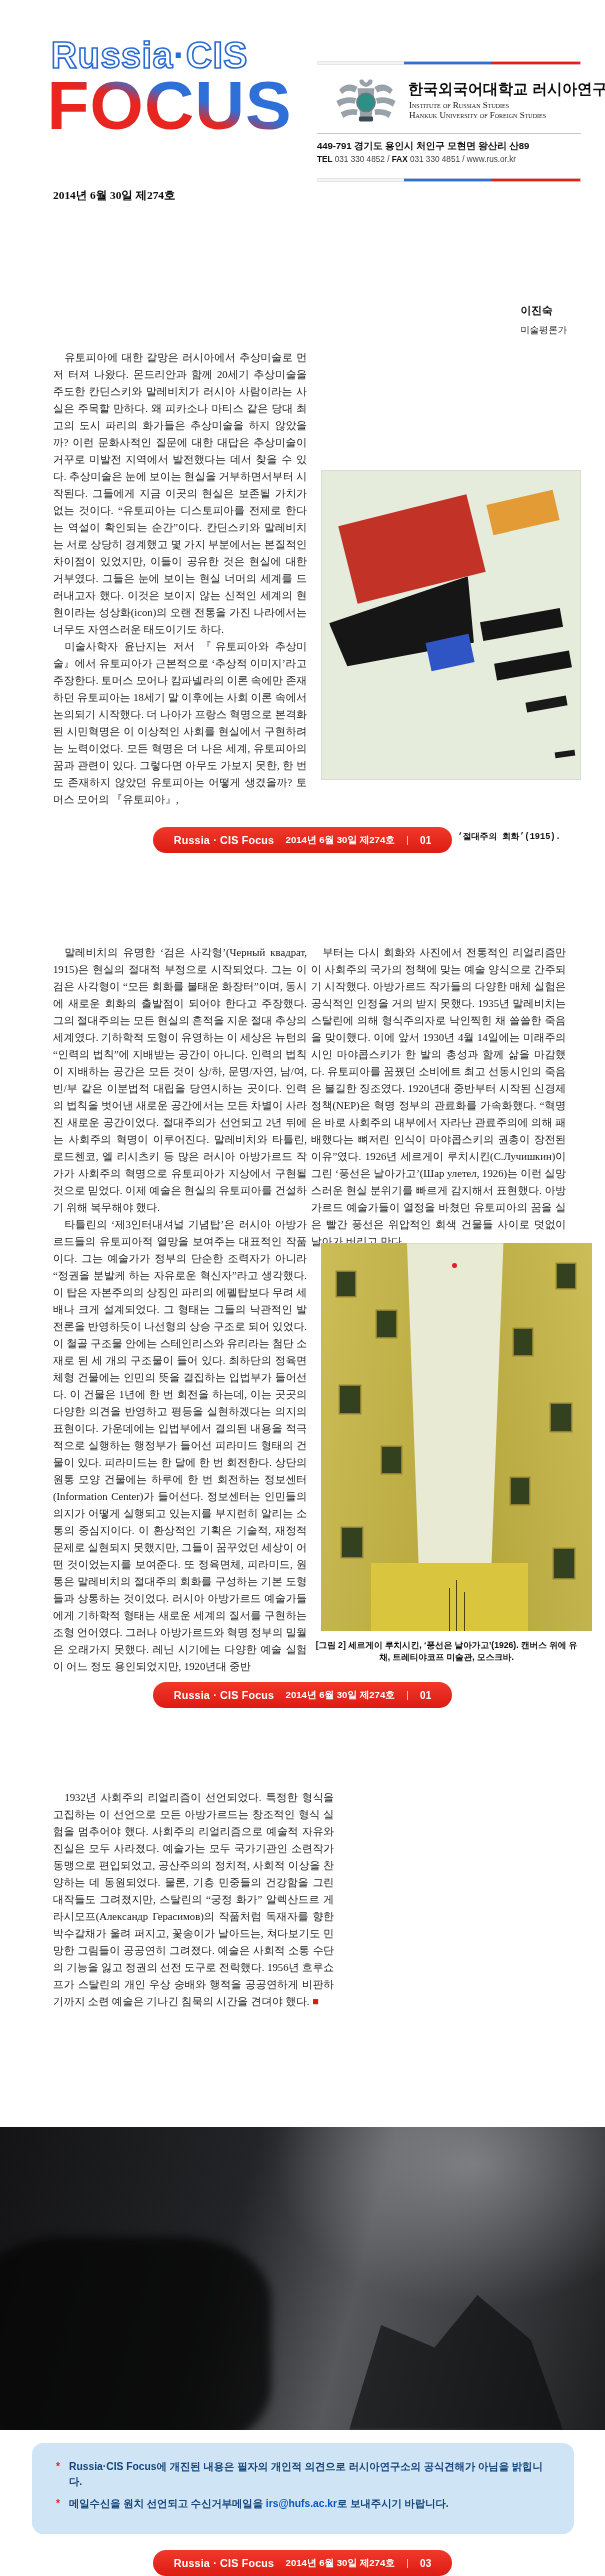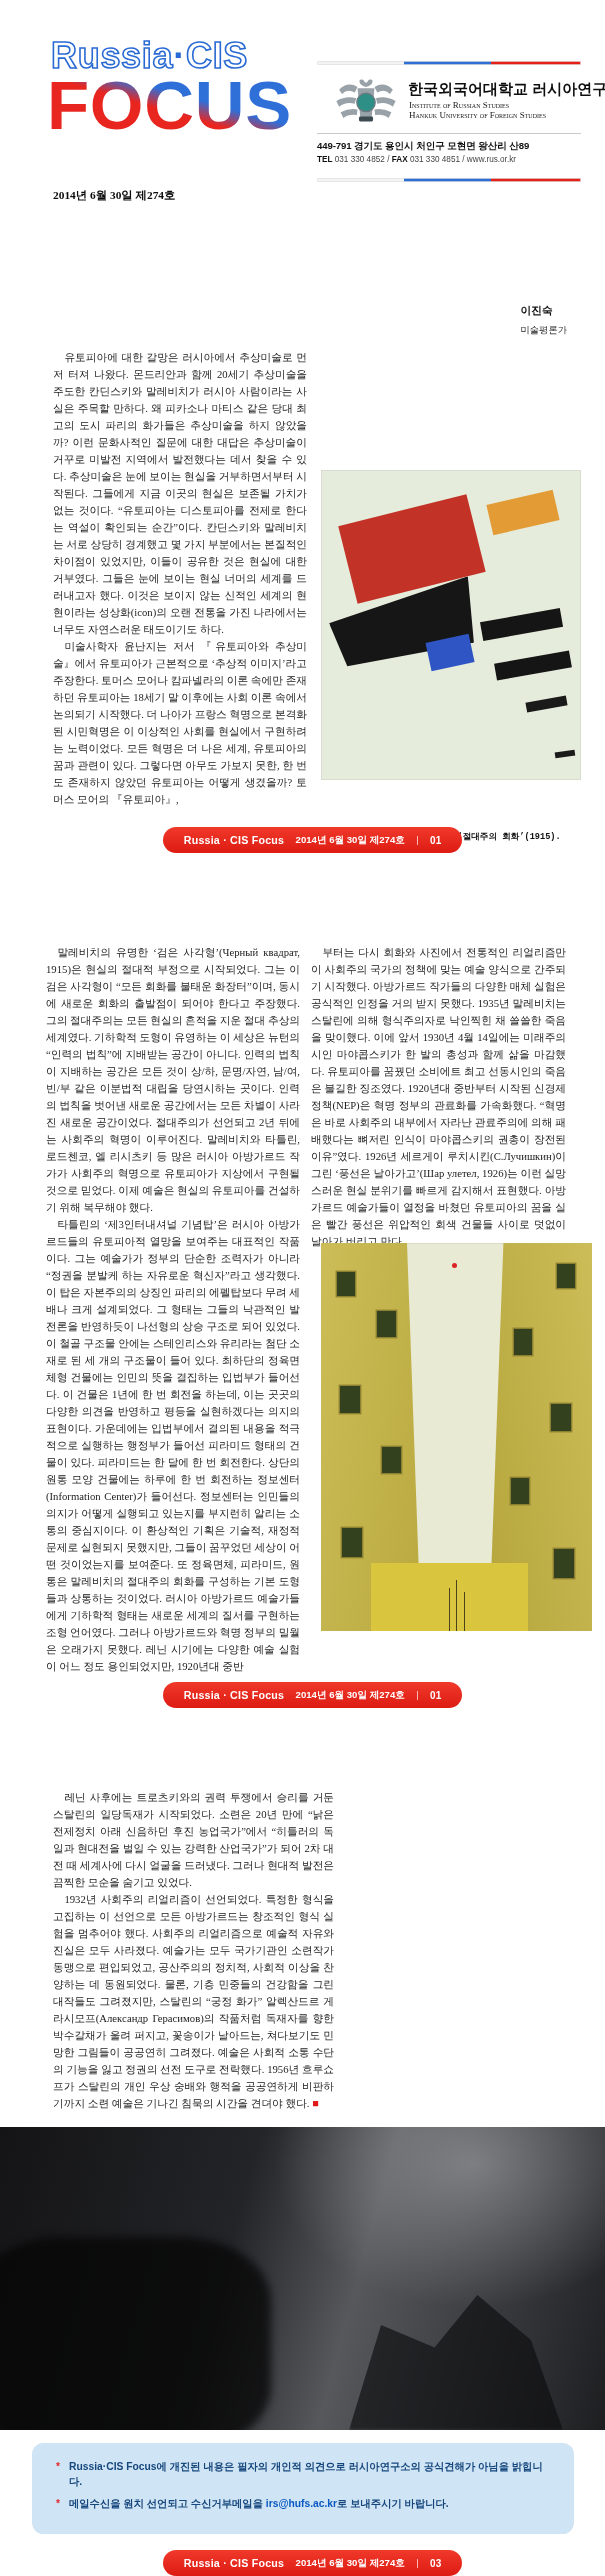--- a/index.html
+++ b/index.html
@@ -33,21 +33,21 @@
   .author .name{font-size:10.7px;font-weight:700;color:#111;}
   .author .role{font-size:9.3px;color:#222;margin-top:6.4px;}
 
   
   .col{position:absolute;font-family:"Liberation Serif",serif;font-size:10.7px;line-height:17px;
        text-align:justify;color:#1b1b1b;}
   .col p{margin:0;text-indent:11.4px;}
   .col p + p{margin-top:0;}
   .c-p1L{left:53px;top:349px;width:254px;height:462px;}
   .c-p1R{left:311px;top:349px;width:255px;height:121px;}
-  .c-p2L{left:46px;top:944px;width:254px;height:727px;}
+  .c-p2L{left:53px;top:944px;width:254px;height:727px;}
   .c-p2R{left:311px;top:944px;width:255px;height:296px;}
   .c-p3{left:53px;top:1789px;width:281px;height:310px;}
   .endmark{color:#e11818;text-indent:0;}
 
   
   .fig1{position:absolute;left:321px;top:470px;width:260px;height:310px;background:#e6ecdb;
         box-shadow:0 0 0 0.7px #d4d8cc inset;}
   .fig1 .shape{position:absolute;}
   .caption{position:absolute;font-size:8.6px;font-weight:700;color:#111;text-align:center;
         font-family:"Liberation Sans",sans-serif;line-height:12px;}
@@ -59,21 +59,21 @@
   .bldgL{position:absolute;left:0;top:0;width:100px;height:100%;background:linear-gradient(100deg,#cdbd58,#b9a93f);
         clip-path:polygon(0 0,86% 0,100% 100%,0 100%);}
   .bldgR{position:absolute;right:0;top:0;width:103px;height:100%;background:linear-gradient(260deg,#cdbd58,#b5a53c);
         clip-path:polygon(14% 0,100% 0,100% 100%,0 100%);}
   .fig2 .win{position:absolute;background:#33411f;box-shadow:0 0 0 1.4px #8d8030;}
   .field{position:absolute;left:50px;right:64px;bottom:0;height:68px;background:#d9c53e;}
   .grass{position:absolute;bottom:0;width:1.4px;background:#4a431c;}
   .balloon{position:absolute;width:5px;height:5px;border-radius:50%;background:#d22;}
 
   
-  .pagebar{position:absolute;left:163px;width:299px;height:26px;border-radius:13px;
+  .pagebar{position:absolute;left:153px;width:299px;height:26px;border-radius:13px;
       background:linear-gradient(180deg,#f0392b 0%,#dd1b12 100%);color:#fff;display:flex;
       align-items:center;justify-content:center;gap:11.4px;font-family:"Liberation Sans",sans-serif;}
   .pagebar .brand{font-weight:800;font-size:10.7px;letter-spacing:0.2px;}
   .pagebar .issue{font-weight:700;font-size:9.6px;}
   .pagebar .sep{opacity:.85;font-size:9.3px;}
   .pagebar .pg{font-weight:800;font-size:10px;}
   .bar1{top:827px;} .bar2{top:1682px;} .bar3{top:2550px;}
 
   
   .photo{position:absolute;left:0;top:2127px;width:606px;height:303px;overflow:hidden;
@@ -191,30 +191,30 @@
     <div class="win" style="right:60px;top:86px;width:18.5px;height:26px;"></div>
     <div class="win" style="right:21.4px;top:161px;width:20px;height:27px;"></div>
     <div class="win" style="right:63px;top:235px;width:18.5px;height:26px;"></div>
     <div class="win" style="right:18.5px;top:306px;width:20px;height:28.5px;"></div>
     <div class="field"></div>
     <div class="grass" style="left:128px;height:43px;"></div>
     <div class="grass" style="left:135px;height:51px;"></div>
     <div class="grass" style="left:143px;height:39px;"></div>
     <div class="balloon" style="left:131px;top:20px;"></div>
   </div>
+  <div class="caption cap2">[그림 2] 세르게이 루치시킨, ‘풍선은 날아가고’(1926). 캔버스 위에 유채, 트레티야코프 미술관, 모스크바.</div>
 
   <div class="pagebar bar2">
     <span class="brand">Russia · CIS Focus</span>
     <span class="issue">2014년 6월 30일 제274호</span>
     <span class="sep">|</span>
     <span class="pg">01</span>
   </div>
 
   <div class="col c-p3">
-    <p>레닌 사후에는 트로츠키와의 권력 투쟁에서 승리를 거둔 스탈린의 일당독재가 시작되었다. 소련은 20년 만에 “낡은 전제정치 아래 신음하던 후진 농업국가”에서 “히틀러의 독일과 현대전을 벌일 수 있는 강력한 산업국가”가 되어 2차 대전 때 세계사에 다시 얼굴을 드러냈다. 그러나 현대적 발전은 끔찍한 모순을 숨기고 있었다.</p>
     <p><span>1932년 사회주의 리얼리즘이 선언되었다. 특정한 형식을 고집하는 이 선언으로 모든 아방가르드는 창조적인 형식 실험을 멈추어야 했다. 사회주의 리얼리즘으로 예술적 자유와 진실은 모두 사라졌다. 예술가는 모두 국가기관인 소련작가동맹으로 편입되었고, 공산주의의 정치적, 사회적 이상을 찬양하는 데 동원되었다. 물론, 기층 민중들의 건강함을 그린 대작들도 그려졌지만, 스탈린의 “궁정 화가” 알렉산드르 게라시모프(Александр Герасимов)의 작품처럼 독재자를 향한 박수갈채가 울려 퍼지고, 꽃송이가 날아드는, 쳐다보기도 민망한 그림들이 공공연히 그려졌다. 예술은 사회적 소통 수단의 기능을 잃고 정권의 선전 도구로 전락했다. 1956년 흐루쇼프가 스탈린의 개인 우상 숭배와 행적을 공공연하게 비판하기까지 소련 예술은 기나긴 침묵의 시간을 견뎌야 했다.</span> <span class="endmark">■</span></p>
   </div>
 
   <div class="photo">
     <div class="sky"></div>
     <div class="mass1"></div>
     <div class="mass2"></div>
   </div>
 
   <div class="notice">

